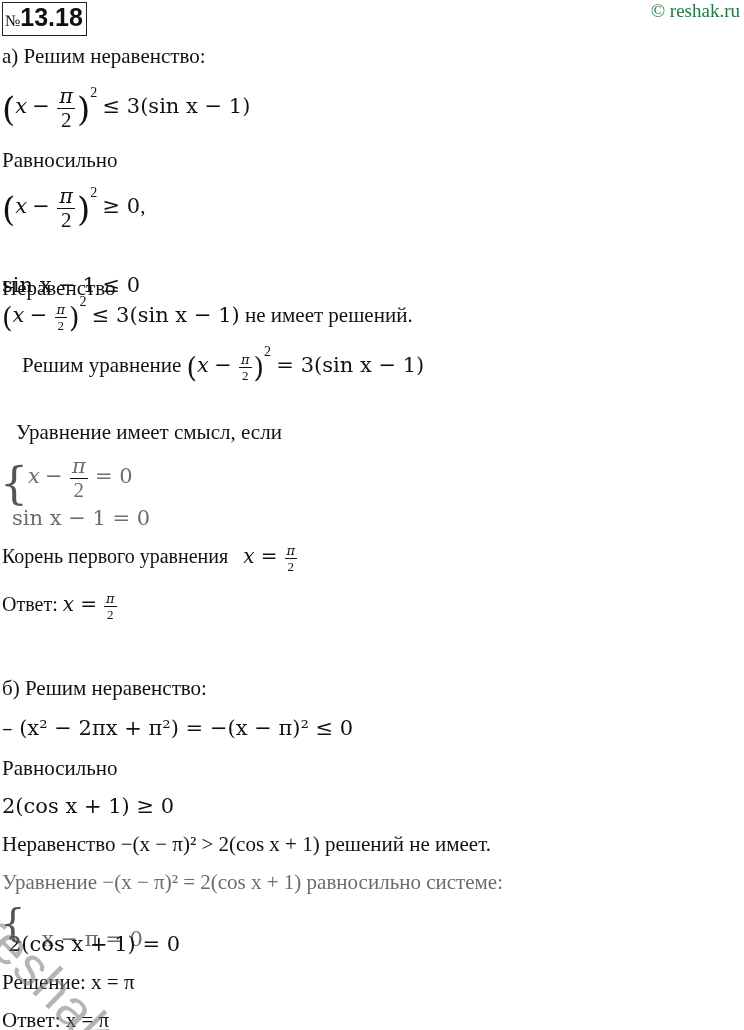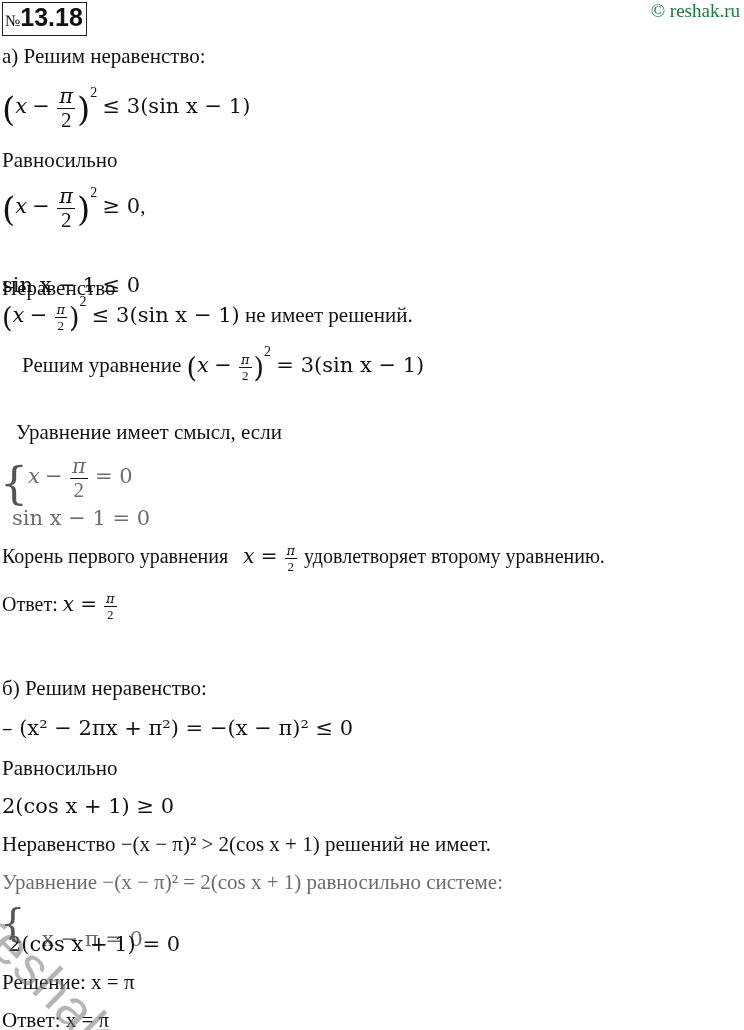--- a/index.html
+++ b/index.html
@@ -80,21 +80,20 @@
   <span class="i">x</span> <span class="m">−</span>
   <span class="frac big"><span class="num i">π</span><span class="den">2</span></span>
   <span class="m">= 0</span>
 </div>
 <div class="abs txt m gray" style="left:12px; top:506px;text-align:right;">sin x − 1 = 0</div>
 
 <div class="abs txt" style="left:2px; top:544px; font-size:20px;">
   <span>Корень первого уравнения</span>&nbsp;&nbsp;
   <span class="i">x =</span>
   <span class="frac small"><span class="num i">π</span><span class="den">2</span></span>
-  <span>удовлетворяет второму уравнению.</span>
 </div>
 
 <div class="abs txt" style="left:2px; top:592px; font-size:20px;">
   <span>Ответ:</span>
   <span class="i">x =</span>
   <span class="frac small"><span class="num i">π</span><span class="den">2</span></span>
 </div>
 
 <div class="abs txt" style="left:2px; top:676px;">б) Решим неравенство:</div>
 <div class="abs txt m" style="left:2px; top:716px;">– (x² − 2πx + π²) = −(x − π)² ≤ 0</div>

